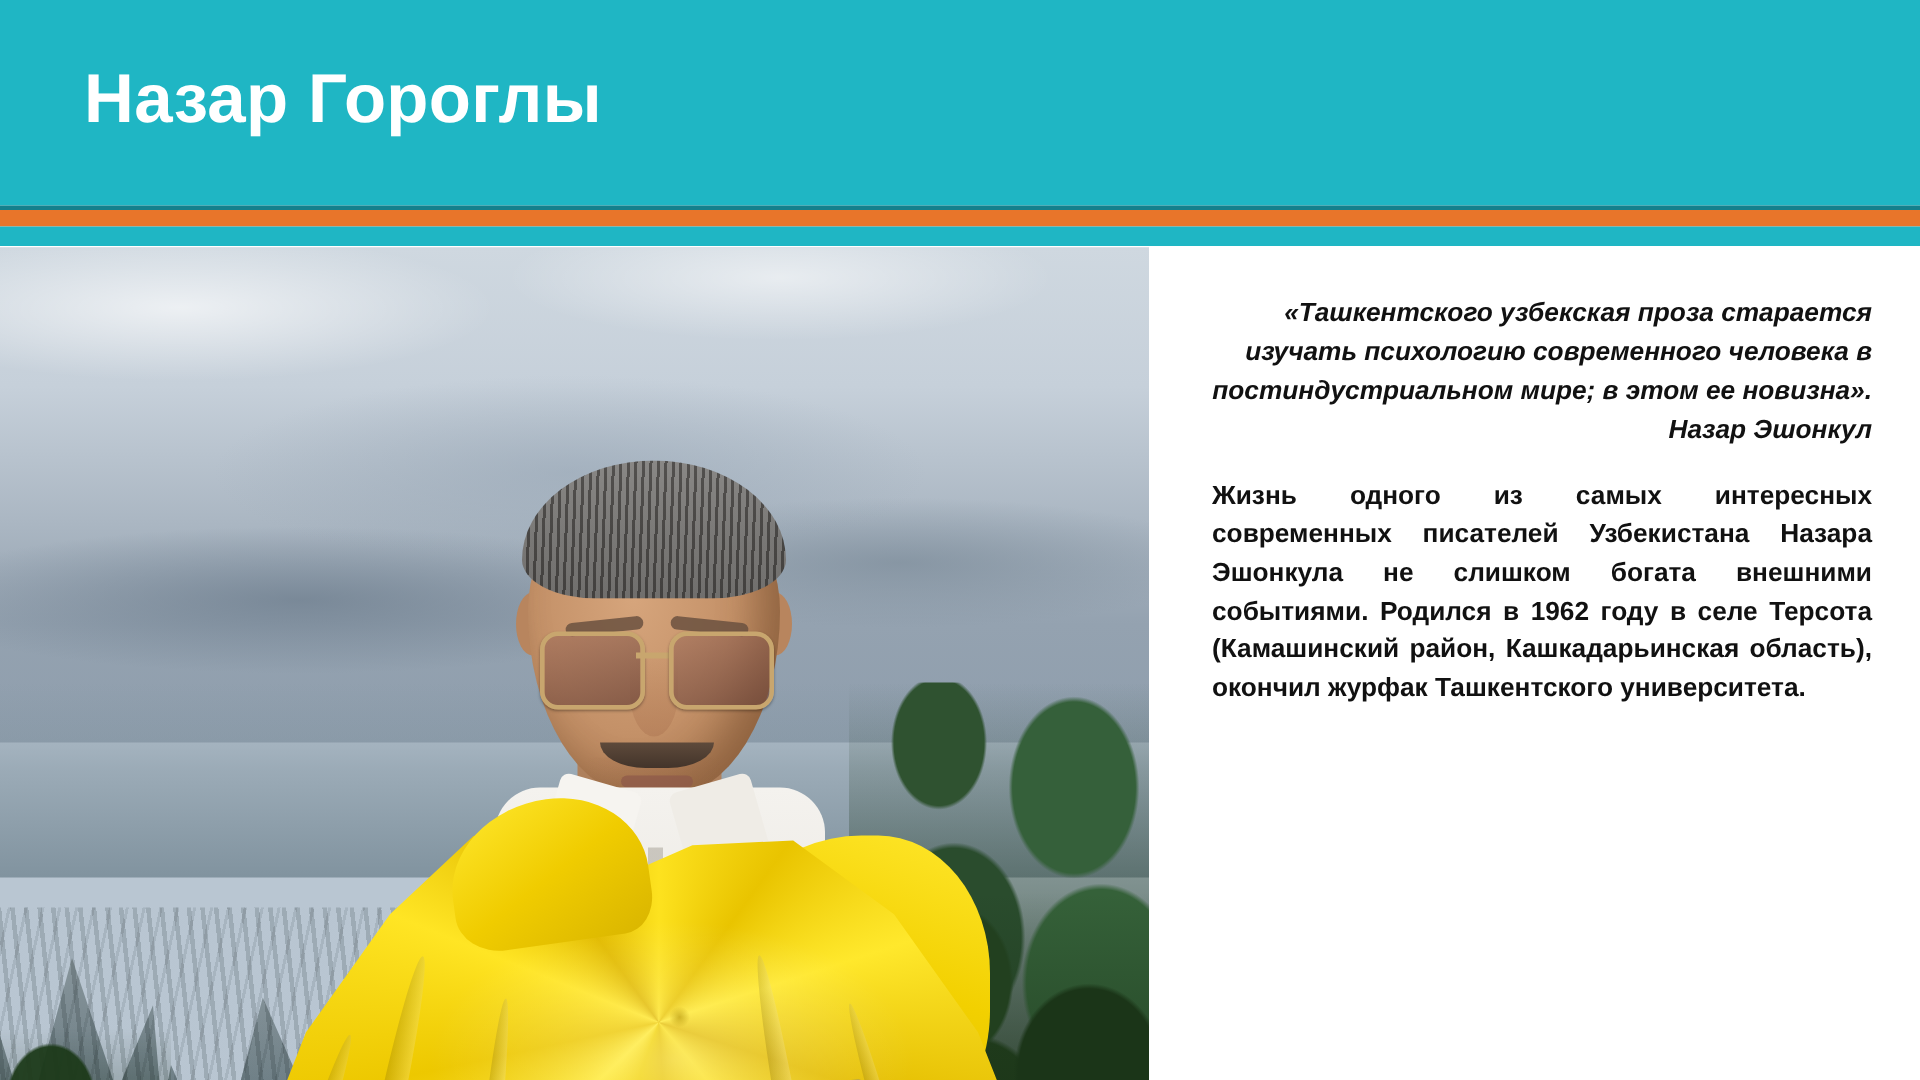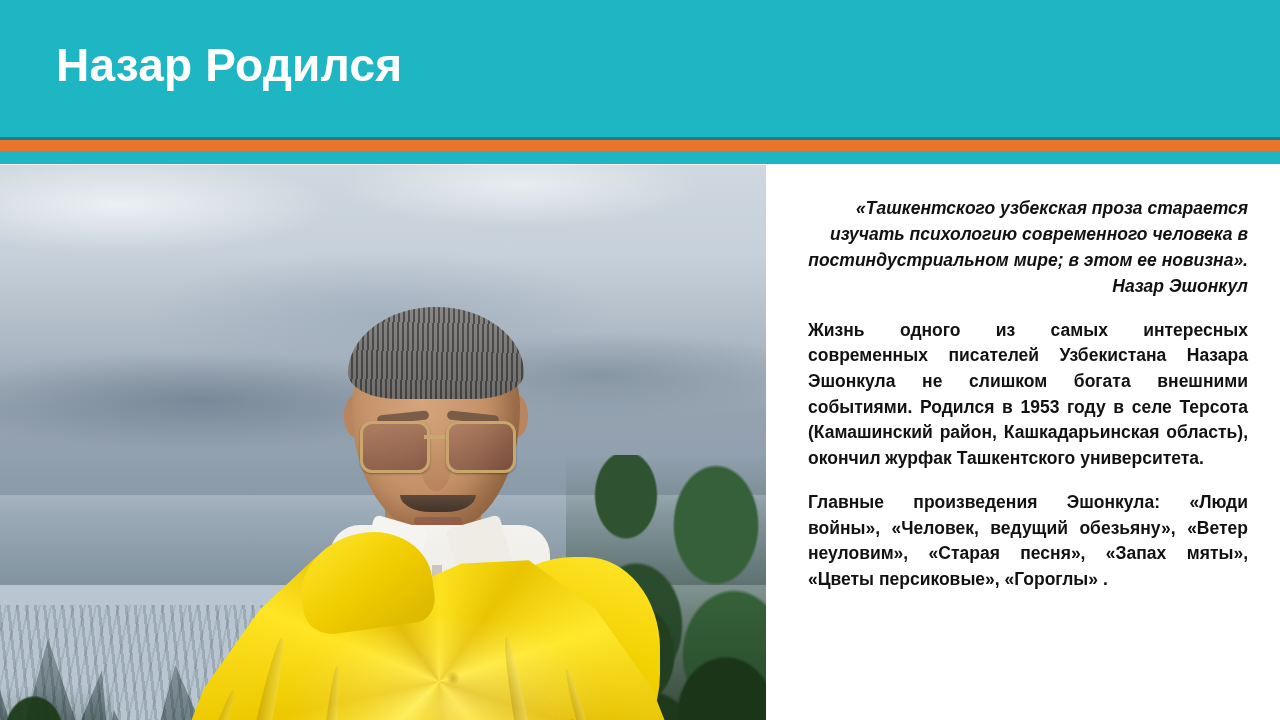--- a/index.html
+++ b/index.html
@@ -322,21 +322,21 @@
     margin: 0 0 18px 0;
   }
   .para:last-child { margin-bottom: 0; }
 </style>
 </head>
 <body>
 
 <div class="slide">
 
   <div class="header-band"></div>
-  <div class="slide-title">Назар Родился</div>
+  <div class="slide-title">Назар Гороглы</div>
 
   <div class="rule-dark"></div>
   <div class="rule-orange"></div>
   <div class="rule-teal"></div>
 
   <div class="photo">
     <div class="photo-inner">
       <div class="sky"></div>
       <div class="ridge-haze"></div>
 
@@ -386,17 +386,16 @@
         <div class="poncho-fold f4"></div>
         <div class="poncho-fold f5"></div>
         <div class="poncho-center"></div>
         <div class="poncho-tag"></div>
       </div>
     </div>
   </div>
 
   <div class="text-col">
     <p class="quote">«Ташкентского узбекская проза старается изучать психологию современного человека в постиндустриальном мире; в этом ее новизна». Назар Эшонкул</p>
-    <p class="para">Жизнь одного из самых интересных современных писателей Узбекистана Назара Эшонкула не слишком богата внешними событиями. Родился в 1953 году в селе Терсота (Камашинский район, Кашкадарьинская область), окончил журфак Ташкентского университета.</p>
-    <p class="para">Главные произведения Эшонкула: «Люди войны», «Человек, ведущий обезьяну», «Ветер неуловим», «Старая песня», «Запах мяты», «Цветы персиковые», «Гороглы» .</p>
+    <p class="para">Жизнь одного из самых интересных современных писателей Узбекистана Назара Эшонкула не слишком богата внешними событиями. Родился в 1962 году в селе Терсота (Камашинский район, Кашкадарьинская область), окончил журфак Ташкентского университета.</p>
   </div>
 
 </div>
 
 </body></html>

